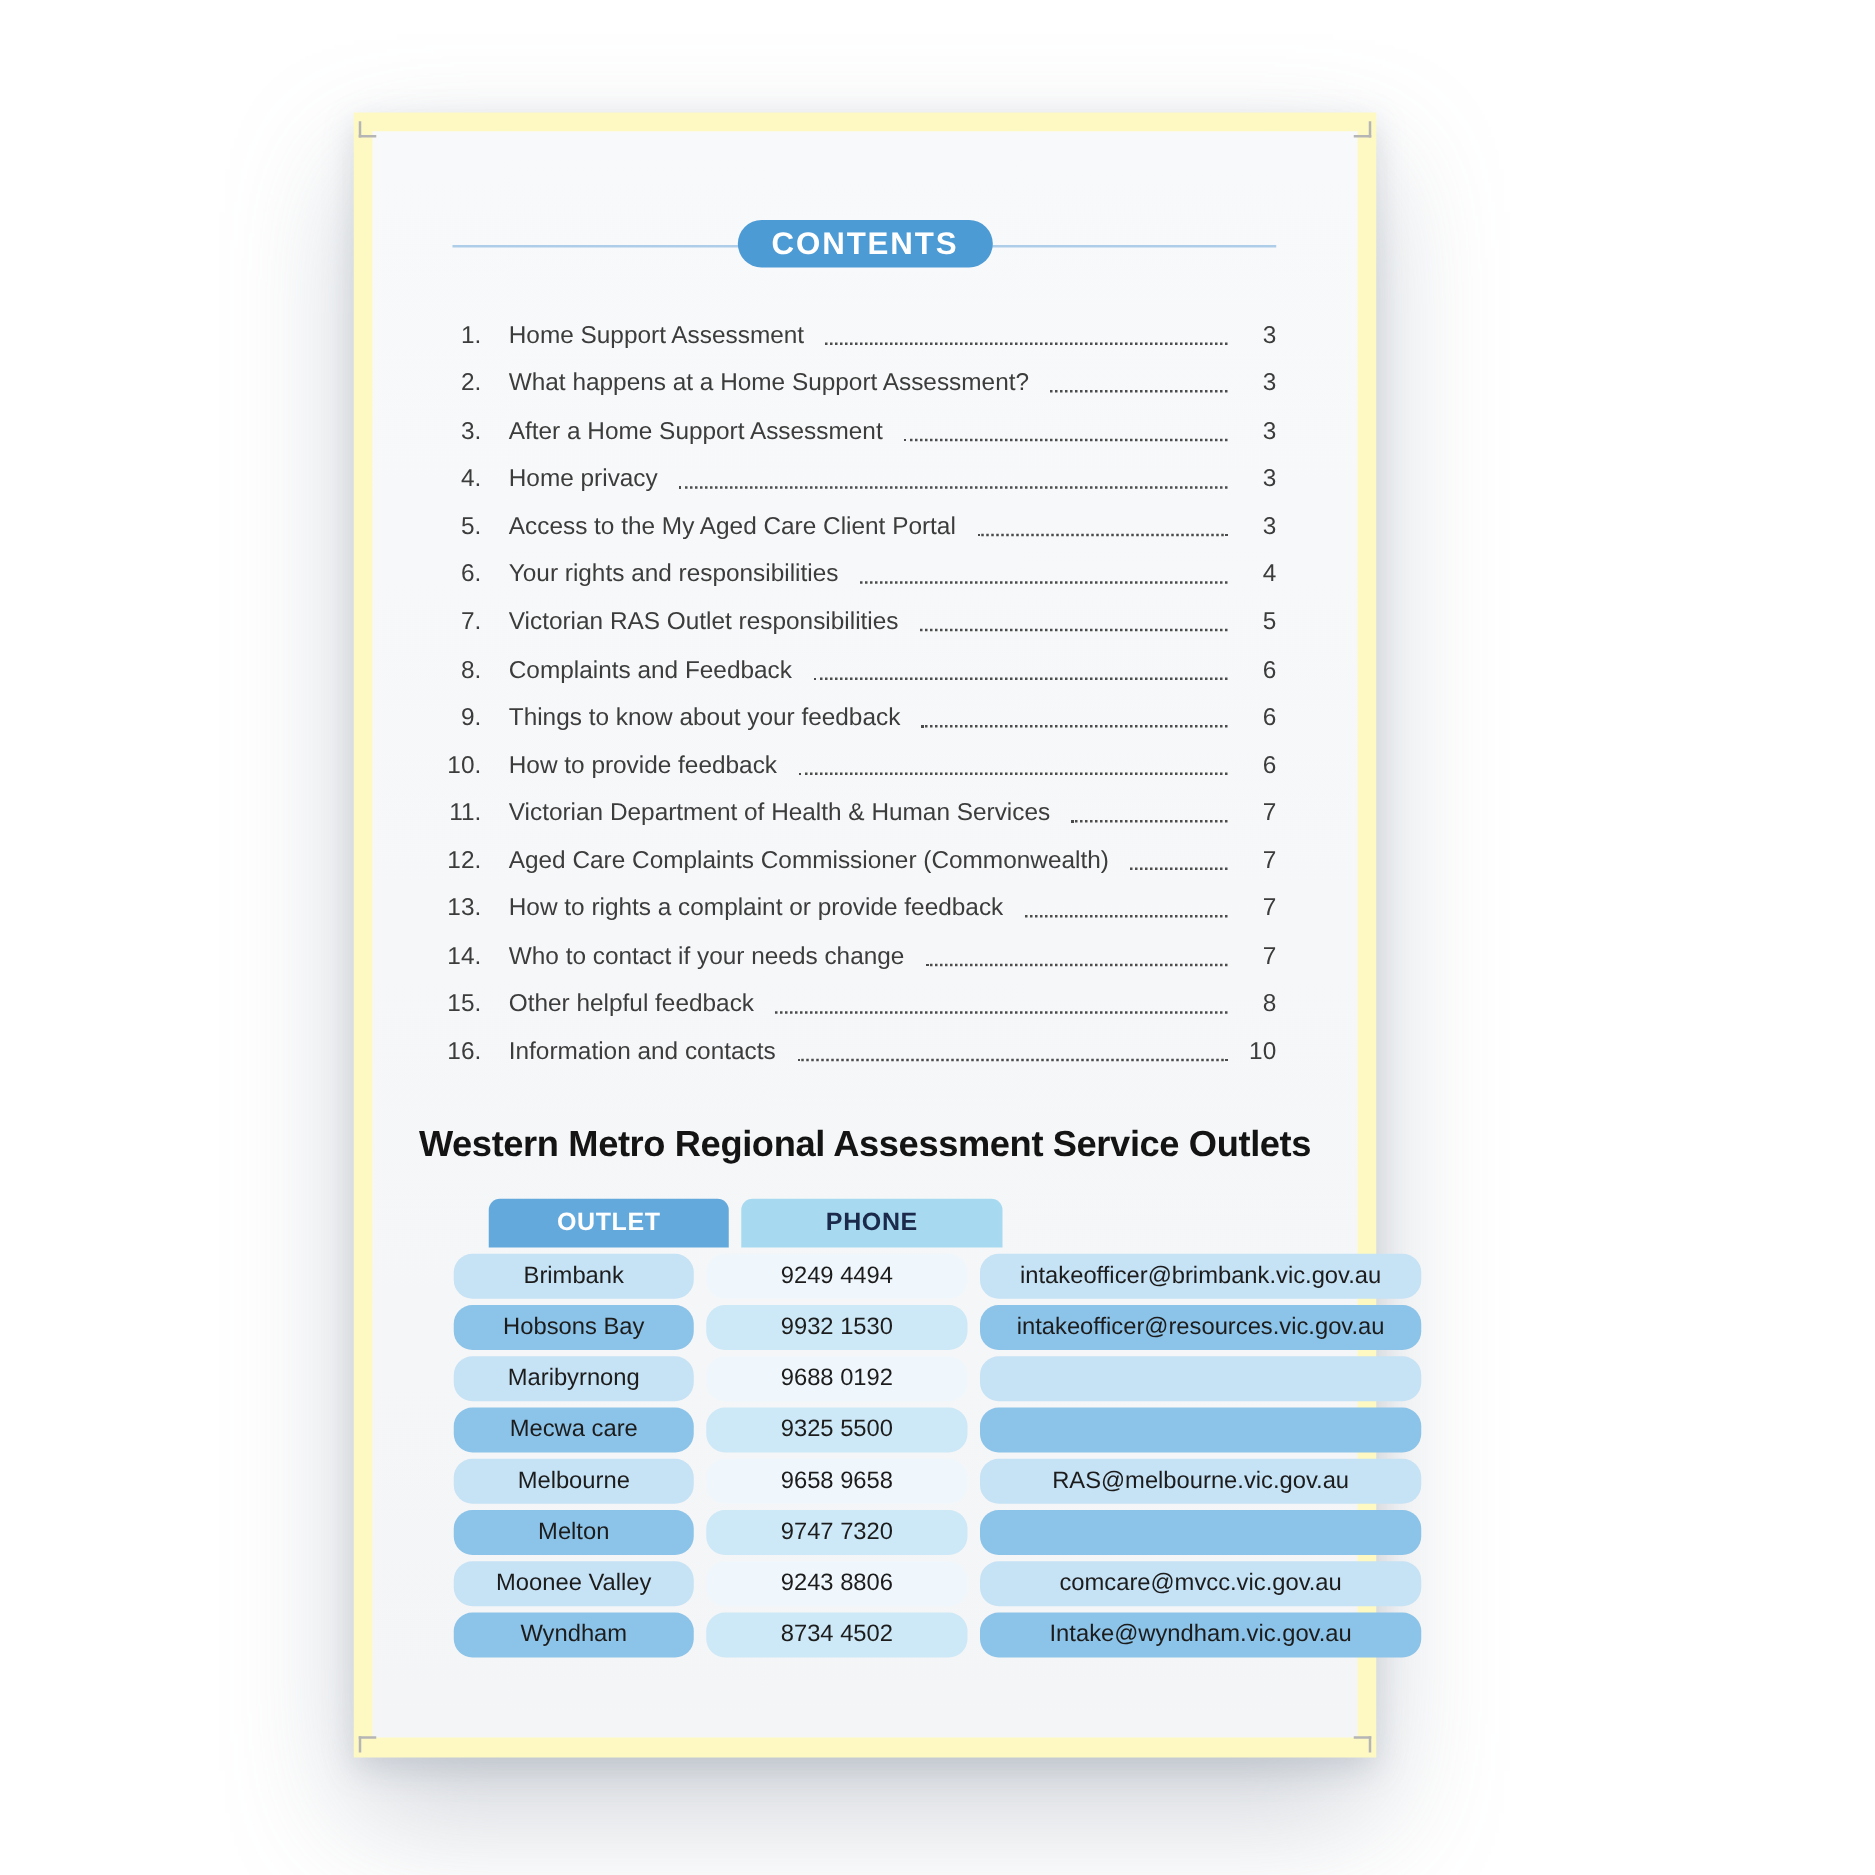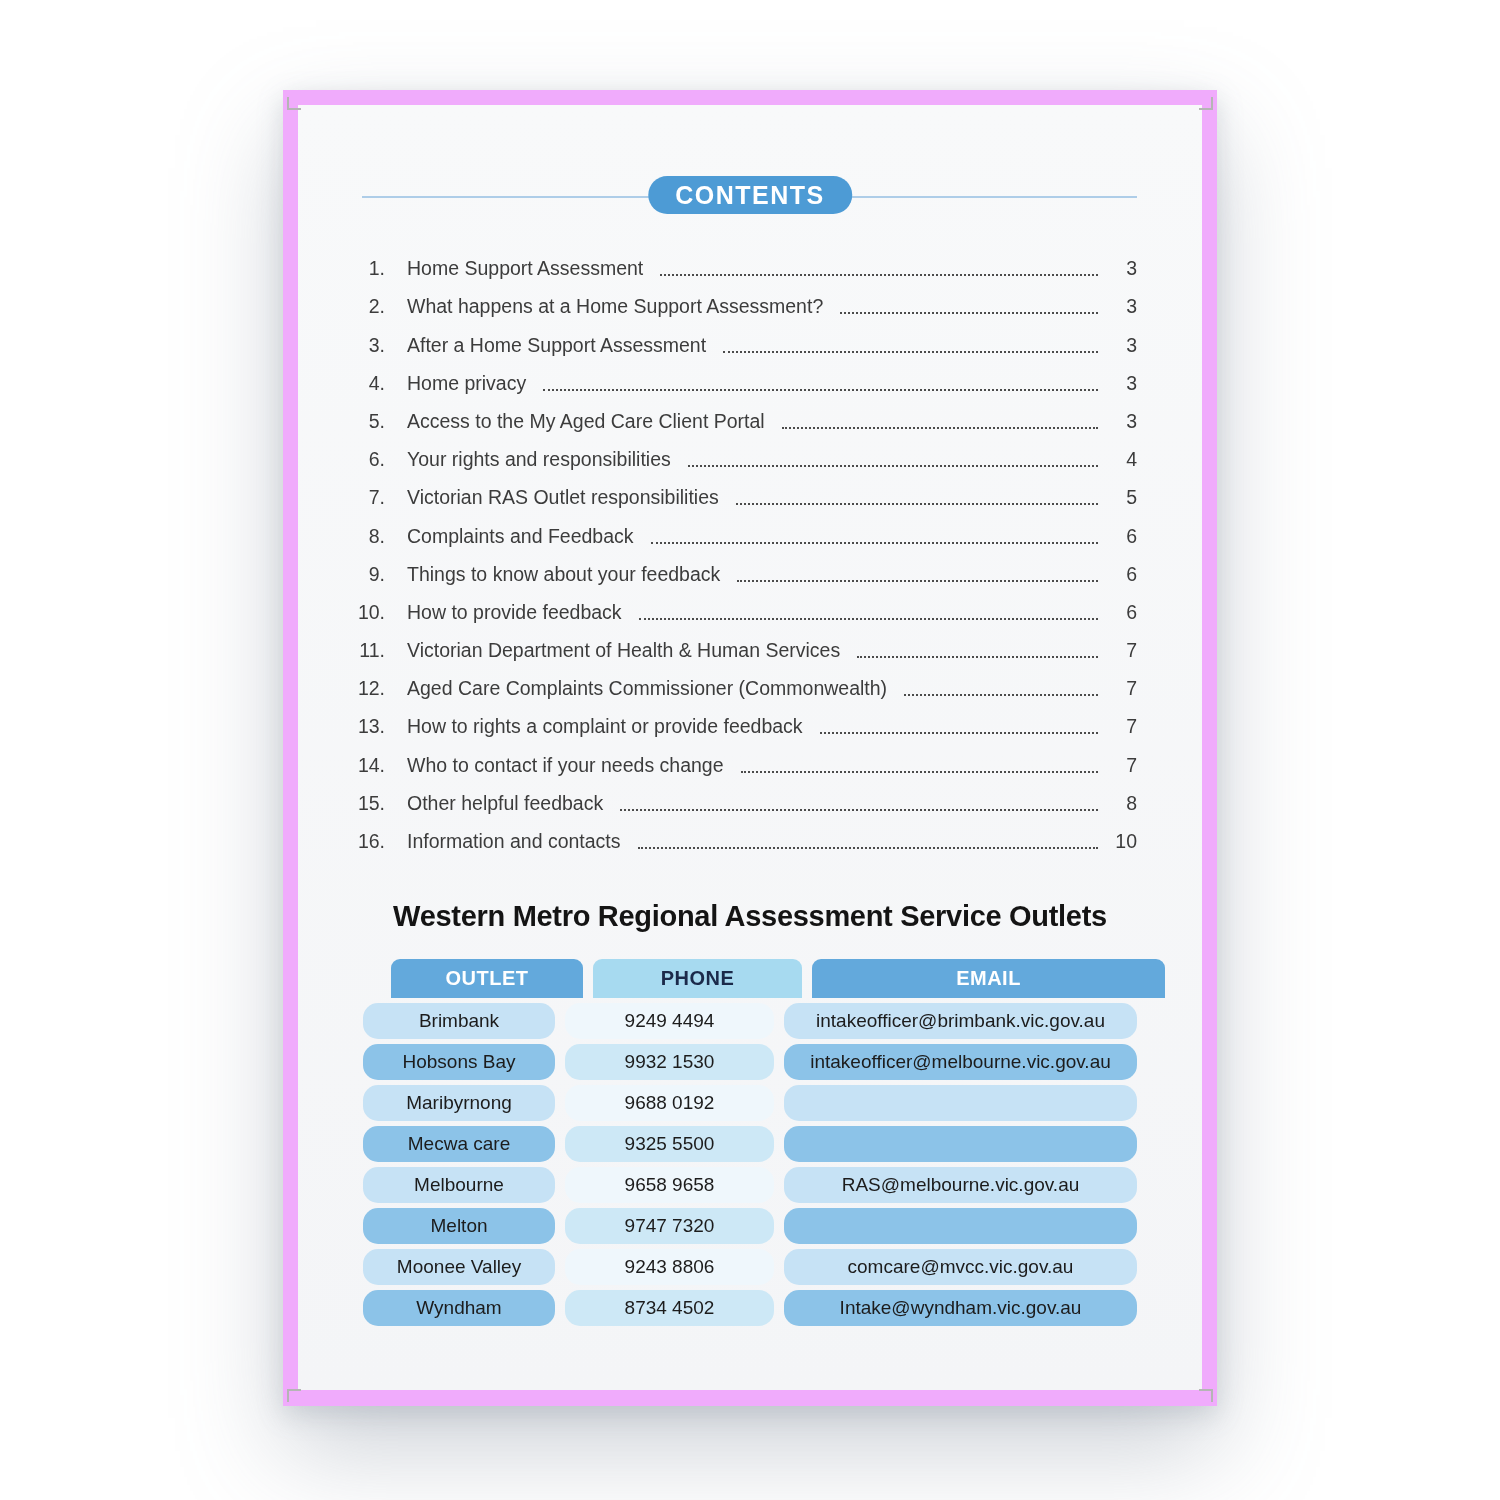--- a/index.html
+++ b/index.html
@@ -1,18 +1,18 @@
 <!DOCTYPE html>
 <html><head>
 <meta charset="utf-8">
 <style>
   html,body{margin:0;padding:0;}
   body{width:1500px;height:1500px;background:#ffffff;font-family:"Liberation Sans",sans-serif;}
   .canvas{position:relative;width:1500px;height:1500px;background:#ffffff;overflow:hidden;}
-  .sheet{position:absolute;left:283px;top:90px;width:934px;height:1316px;background:#f0abfc;
+  .sheet{position:absolute;left:283px;top:90px;width:818px;height:1316px;background:#fef9c3;
          box-shadow:0 8px 24px rgba(130,140,155,.28),0 45px 95px rgba(130,140,155,.38);}
   .content-bg{position:absolute;left:15px;top:15px;right:15px;bottom:16px;
               background:linear-gradient(180deg,#f8f9fa 0%,#f4f5f7 100%);}
   
   .mk{position:absolute;width:12px;height:11px;}
   .mk-tl{left:4px;top:7px;border-left:2px solid #b5b5b5;border-bottom:2px solid #b5b5b5;}
   .mk-tr{right:4px;top:7px;border-right:2px solid #b5b5b5;border-bottom:2px solid #b5b5b5;}
   .mk-bl{left:4px;bottom:4px;border-left:2px solid #b5b5b5;border-top:2px solid #b5b5b5;}
   .mk-br{right:4px;bottom:4px;border-right:2px solid #b5b5b5;border-top:2px solid #b5b5b5;}
   
@@ -174,34 +174,33 @@
           <span class="toc-page">10</span>
         </div>
       </div>
 
     <h1 class="section-title">Western Metro Regional Assessment Service Outlets</h1>
 
     <div class="outlets">
       <div class="thead">
         <div class="th th-outlet">OUTLET</div>
         <div class="th th-phone">PHONE</div>
-        <div class="th th-email">EMAIL</div>
       </div>
       <div class="tbody">
 
           <div class="trow">
             <div class="td td-outlet">Brimbank</div>
             <div class="td td-phone">9249 4494</div>
             <div class="td td-email">intakeofficer@brimbank.vic.gov.au</div>
           </div>
 
           <div class="trow">
             <div class="td td-outlet">Hobsons Bay</div>
             <div class="td td-phone">9932 1530</div>
-            <div class="td td-email">intakeofficer@melbourne.vic.gov.au</div>
+            <div class="td td-email">intakeofficer@resources.vic.gov.au</div>
           </div>
 
           <div class="trow">
             <div class="td td-outlet">Maribyrnong</div>
             <div class="td td-phone">9688 0192</div>
             <div class="td td-email"></div>
           </div>
 
           <div class="trow">
             <div class="td td-outlet">Mecwa care</div>

